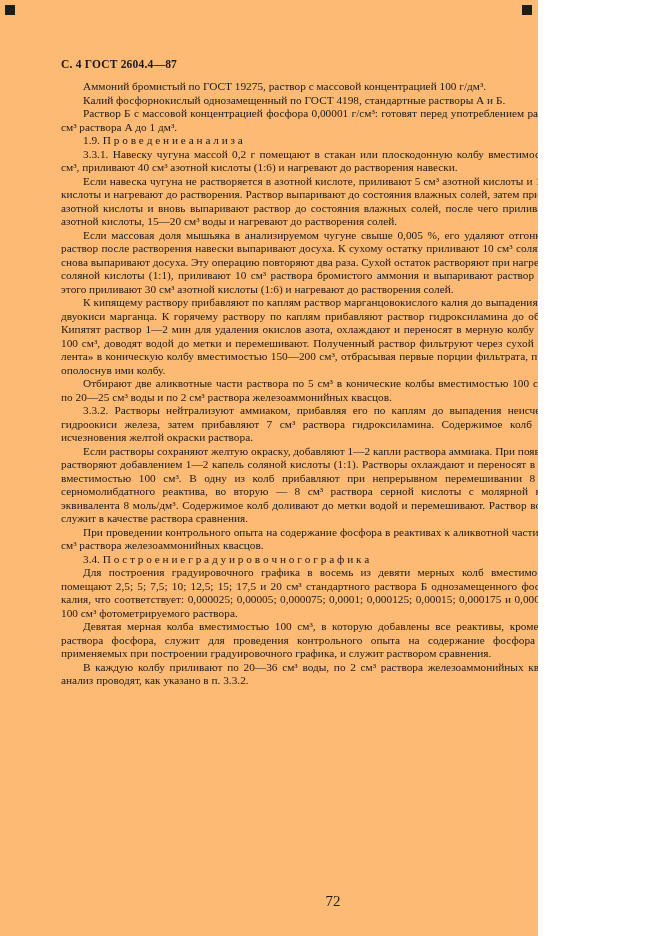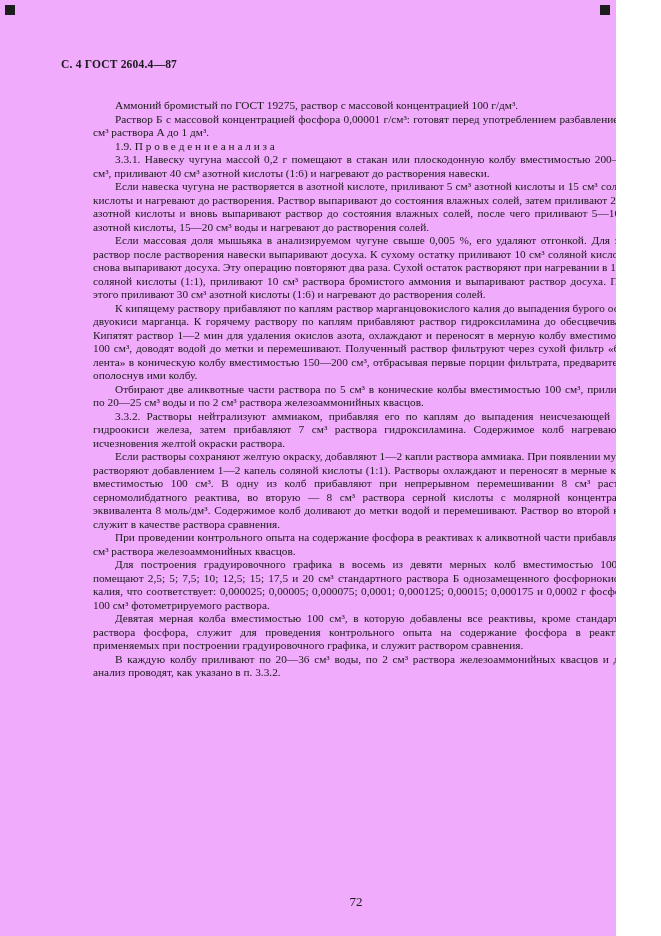--- a/index.html
+++ b/index.html
@@ -2,23 +2,23 @@
 <html lang="ru"><head>
 <meta charset="utf-8">
 <style>
   html, body {
     margin: 0;
     padding: 0;
     background: #ffffff;
   }
   .page {
     position: relative;
-    width: 616px;
+    width: 538px;
     height: 936px;
-    background: #f0abfc;
+    background: #fdba74;
     font-family: "Liberation Serif", "DejaVu Serif", serif;
     color: #1a1a1a;
     overflow: hidden;
   }
   .corner-mark {
     position: absolute;
     width: 10px;
     height: 10px;
     background: #1d1d1d;
   }
@@ -28,68 +28,69 @@
     position: absolute;
     top: 58px;
     left: 61px;
     font-size: 11.5px;
     font-weight: bold;
     letter-spacing: 0.2px;
     white-space: nowrap;
   }
   .doc-body {
     position: absolute;
-    top: 99px;
+    top: 80px;
     left: 61px;
     width: 547px;
     font-size: 11.3px;
     line-height: 13.5px;
     text-align: justify;
     hyphens: auto;
-    margin-left: 32px;
     -webkit-hyphens: auto;
   }
   .para {
     margin: 0;
     text-indent: 22px;
   }
   .para.heading {
     
   }
   .page-number {
     position: absolute;
     bottom: 26px;
-    left: 0;
+    left: 16px;
     width: 100%;
     text-align: center;
-    font-size: 13px;
+    font-size: 15px;
     padding-left: 48px;
   }
 </style>
 </head>
 <body>
 
 <div class="page">
   <div class="corner-mark tl"></div>
   <div class="corner-mark tr"></div>
 
   <div class="running-header">С. 4 ГОСТ 2604.4—87</div>
 
   <div class="doc-body">
 
   <p class="para">Аммоний бромистый по ГОСТ 19275, раствор с массовой концентрацией 100 г/дм³.</p>
+      <p class="para">Калий фосфорнокислый однозамещенный по ГОСТ 4198, стандартные растворы А и Б.</p>
       <p class="para">Раствор Б с массовой концентрацией фосфора 0,00001 г/см³: готовят перед употреблением разбавлением 10 см³  раствора А до 1 дм³.</p>
       <p class="para heading">1.9. П р о в е д е н и е   а н а л и з а</p>
       <p class="para">3.3.1. Навеску чугуна массой 0,2 г помещают в стакан или плоскодонную колбу вместимостью 200—250 см³, приливают 40 см³ азотной кислоты (1:6) и нагревают до растворения навески.</p>
       <p class="para">Если навеска чугуна не растворяется в азотной кислоте, приливают 5 см³ азотной кислоты и 15 см³ соляной кислоты и нагревают до растворения. Раствор выпаривают до состояния влажных солей, затем приливают 20 см³ азотной кислоты и вновь выпаривают раствор до состояния влажных солей, после чего приливают 5—10 см³ азотной кислоты, 15—20 см³ воды и нагревают до растворения солей.</p>
       <p class="para">Если массовая доля мышьяка в анализируемом чугуне свыше 0,005 %, его удаляют отгонкой. Для этого раствор после растворения навески выпаривают досуха. К сухому остатку приливают 10 см³ соляной кислоты и снова выпаривают досуха. Эту операцию повторяют два раза. Сухой остаток растворяют при нагревании в 15 см³ соляной кислоты (1:1), приливают 10 см³ раствора бромистого аммония и выпаривают раствор досуха. После этого приливают 30 см³ азотной кислоты (1:6) и нагревают до растворения солей.</p>
       <p class="para">К кипящему раствору прибавляют по каплям раствор марганцовокислого калия до выпадения бурого осадка двуокиси марганца. К горячему раствору по каплям прибавляют раствор гидроксиламина до обесцвечивания. Кипятят раствор 1—2 мин для удаления окислов азота, охлаждают и переносят в мерную колбу вместимостью 100 см³, доводят водой до метки и перемешивают. Полученный раствор фильтруют через сухой фильтр «белая лента» в коническую колбу вместимостью 150—200 см³, отбрасывая первые порции фильтрата, предварительно ополоснув ими колбу.</p>
       <p class="para">Отбирают две аликвотные части раствора по 5 см³ в конические колбы вместимостью 100 см³, приливают по 20—25 см³ воды и по 2 см³  раствора железоаммонийных квасцов.</p>
       <p class="para">3.3.2. Растворы нейтрализуют аммиаком, прибавляя его по каплям до выпадения неисчезающей мути гидроокиси железа, затем прибавляют 7 см³  раствора гидроксиламина. Содержимое колб нагревают до исчезновения желтой окраски раствора.</p>
       <p class="para">Если растворы сохраняют желтую окраску, добавляют 1—2 капли раствора аммиака. При появлении мути ее растворяют добавлением 1—2 капель соляной кислоты (1:1). Растворы охлаждают и переносят в мерные колбы вместимостью 100 см³. В одну из колб прибавляют при непрерывном перемешивании 8 см³ раствора серномолибдатного реактива, во вторую — 8 см³ раствора серной кислоты с молярной концентрацией эквивалента 8 моль/дм³. Содержимое колб доливают до метки водой и перемешивают. Раствор во второй колбе служит в качестве раствора сравнения.</p>
       <p class="para">При проведении контрольного опыта на содержание фосфора в реактивах к аликвотной части прибавляют 6 см³  раствора железоаммонийных квасцов.</p>
+      <p class="para heading">3.4. П о с т р о е н и е   г р а д у и р о в о ч н о г о   г р а ф и к а</p>
       <p class="para">Для построения градуировочного графика в восемь из девяти мерных колб вместимостью 100 см³ помещают 2,5; 5; 7,5; 10; 12,5; 15; 17,5 и 20 см³ стандартного раствора Б однозамещенного фосфорнокислого калия, что соответствует: 0,000025; 0,00005; 0,000075; 0,0001; 0,000125; 0,00015; 0,000175 и 0,0002 г фосфора в 100 см³ фотометрируемого раствора.</p>
       <p class="para">Девятая мерная колба вместимостью 100 см³, в которую добавлены все реактивы, кроме стандартного раствора фосфора, служит для проведения контрольного опыта на содержание фосфора в реактивах, применяемых при построении градуировочного графика, и служит раствором сравнения.</p>
       <p class="para">В каждую колбу приливают по 20—36 см³ воды, по 2 см³  раствора железоаммонийных квасцов и далее анализ проводят, как указано в п. 3.3.2.</p>
     </div>
 
   <div class="page-number">72</div>
 </div>
 
 </body></html>

